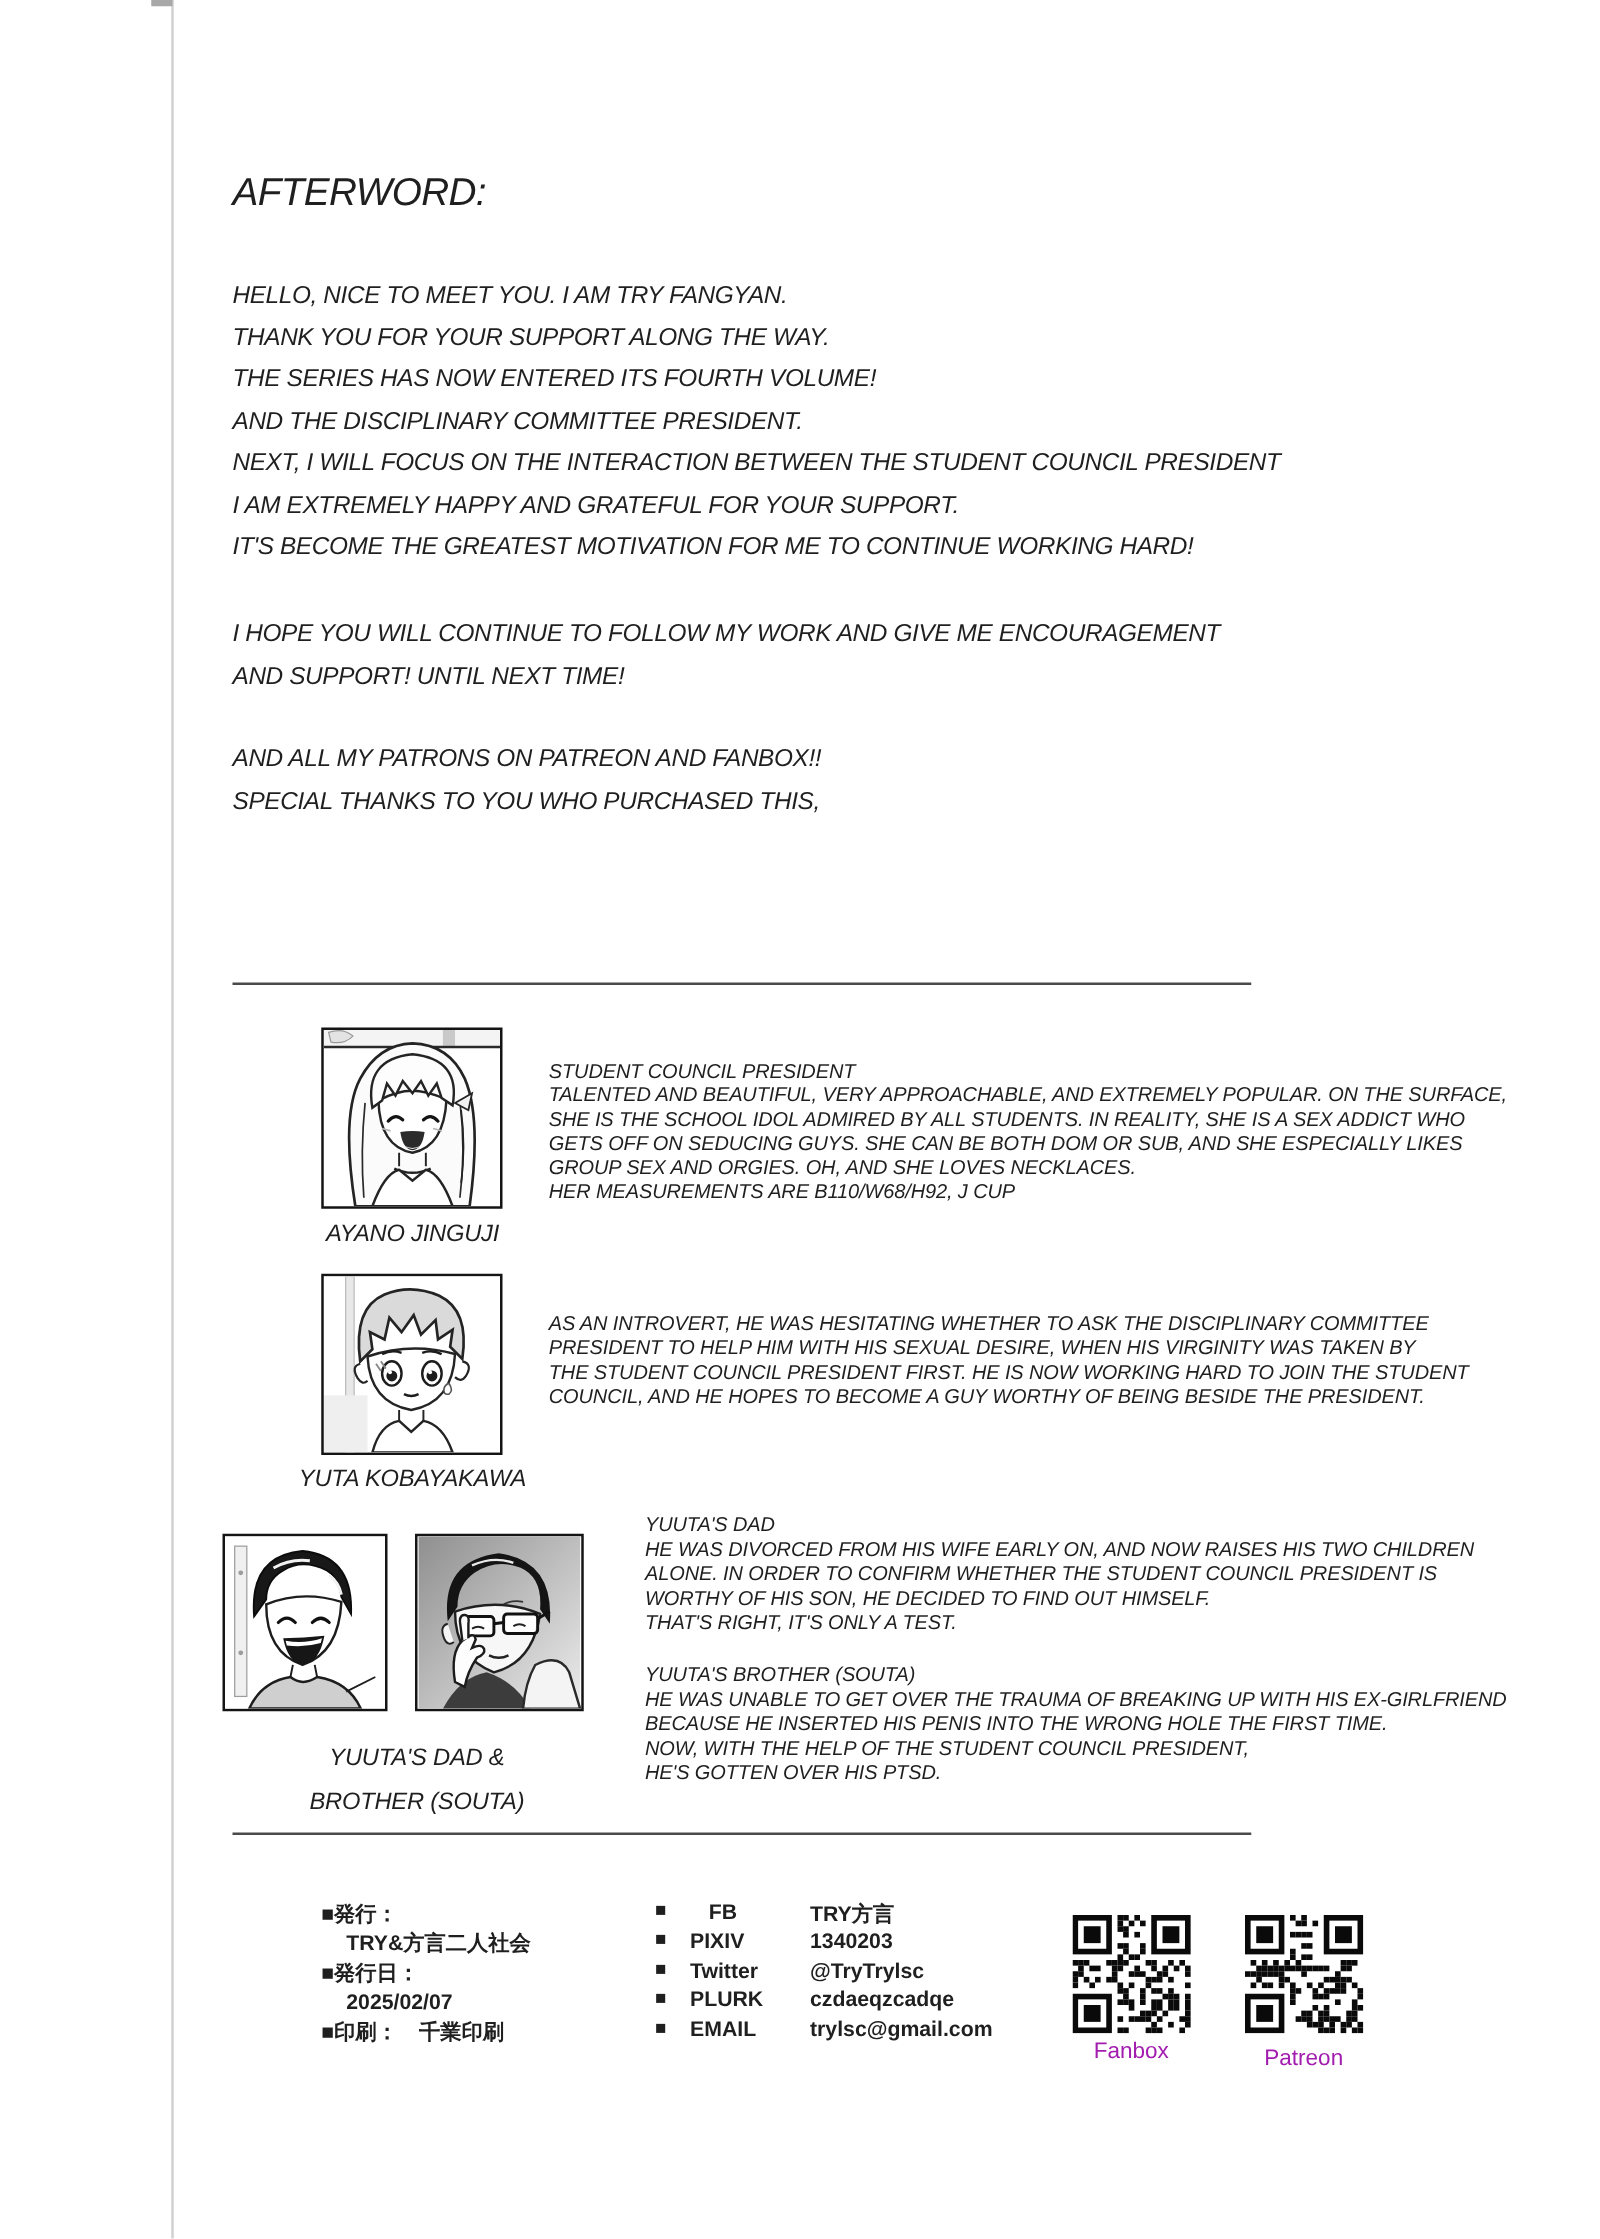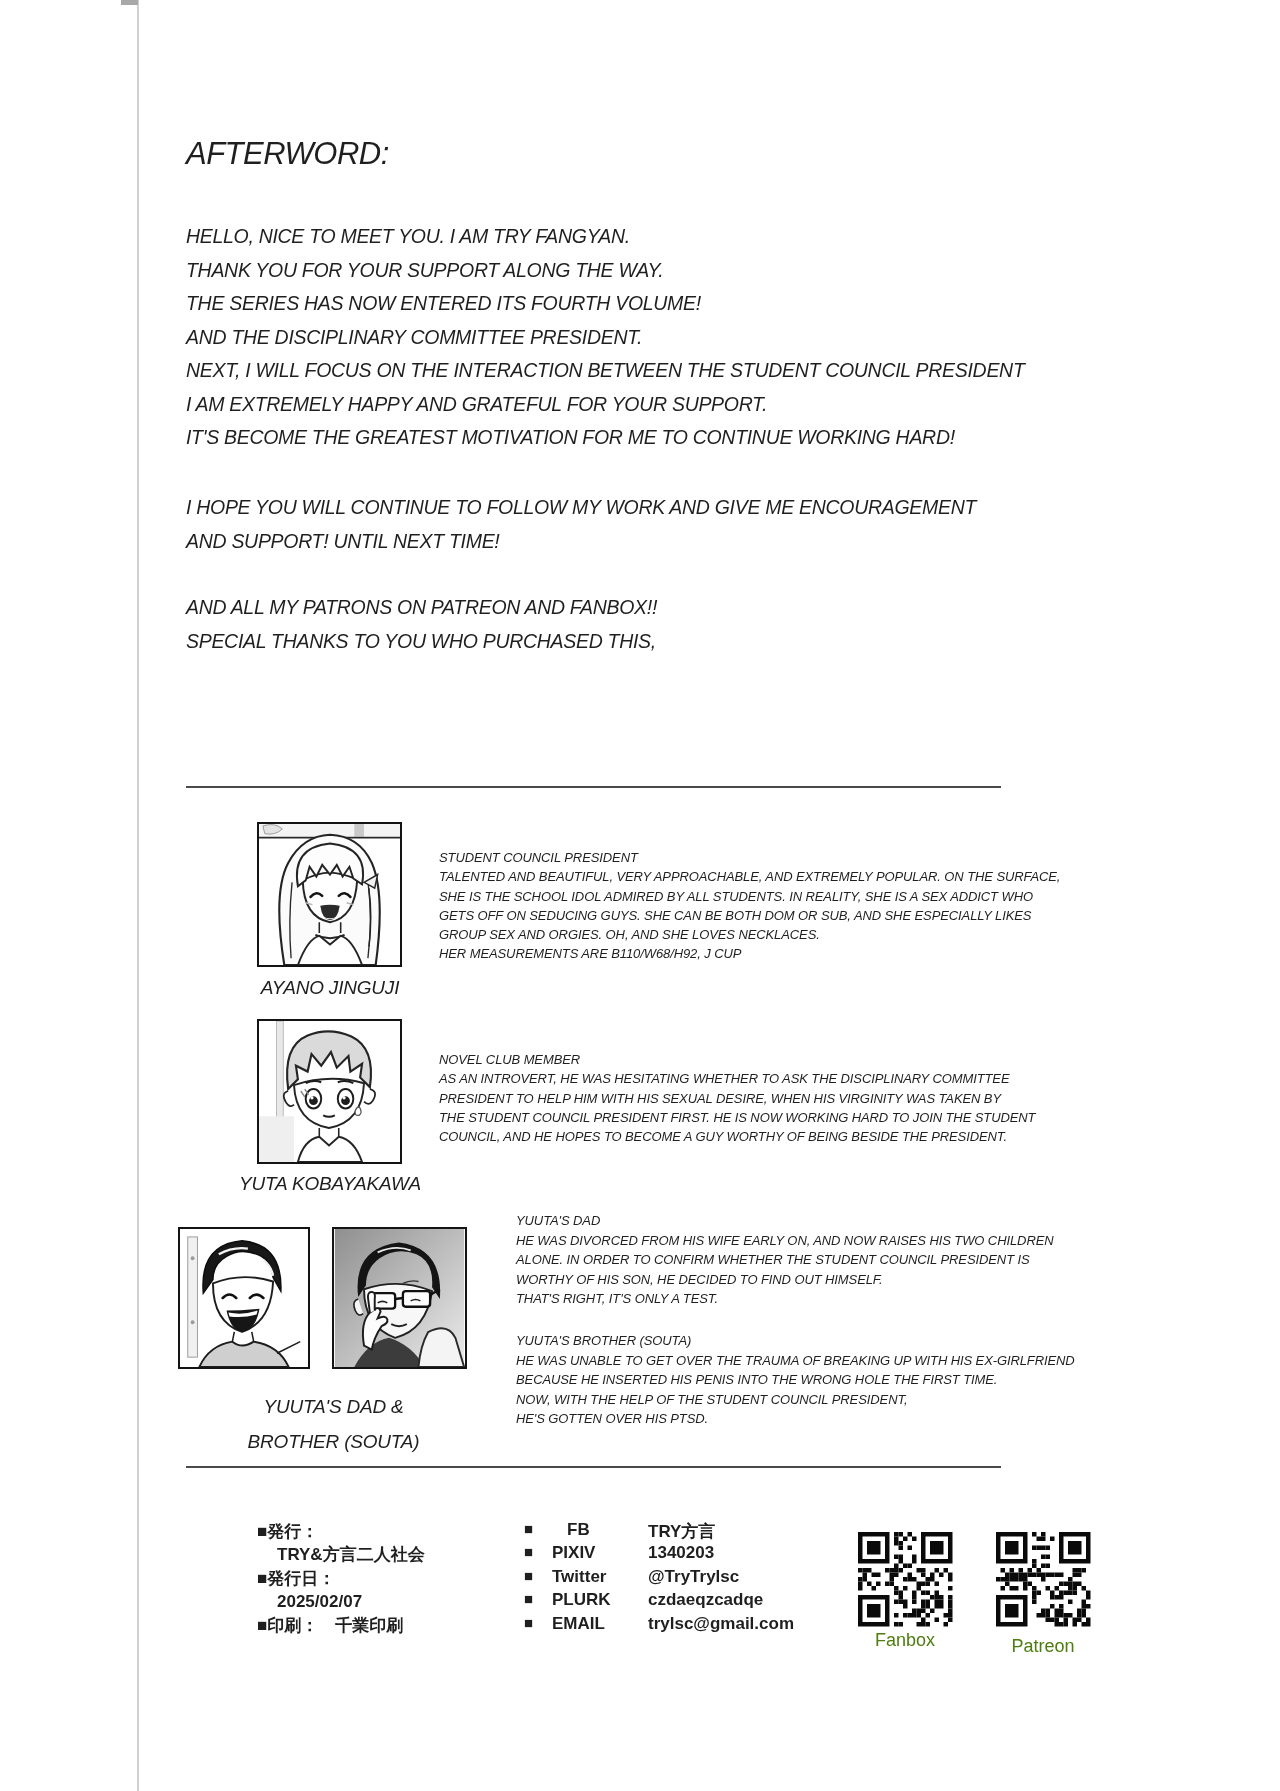--- a/index.html
+++ b/index.html
@@ -22,37 +22,37 @@
   
   .portrait{border:2px solid #141414;background:#fff;overflow:hidden;}
   .p1{left:221px;top:822px;width:141px;height:141px;}
   .p2{left:221px;top:1019px;width:141px;height:141px;}
   .p3a{left:142px;top:1227px;width:128px;height:138px;}
   .p3b{left:296px;top:1227px;width:131px;height:138px;}
   .pname{font-size:19px;letter-spacing:-0.2px;text-align:center;line-height:24px;}
   .n1{left:185px;top:976px;width:218px;}
   .n2{left:175px;top:1172px;width:238px;}
   .n3{left:150px;top:1389px;width:295px;line-height:35px;}
-  .ptext{font-size:13px;line-height:19.3px;letter-spacing:-0.1px;white-space:nowrap;}
+  .ptext{font-size:16px;line-height:19.3px;letter-spacing:-0.1px;white-space:nowrap;}
   .t1{left:403px;top:848px;}
   .t2{left:403px;top:1050px;}
   .t3a{left:480px;top:1211px;line-height:19.6px;}
   .t3b{left:480px;top:1331px;line-height:19.6px;}
   
   .colleft{left:221px;top:1520px;font-size:17px;line-height:23.4px;font-weight:700;white-space:nowrap;}
   .colleft .ind{padding-left:20px;}
   .socials{left:488px;top:1520px;font-size:17px;font-weight:700;}
   .srow{position:relative;height:23.4px;white-space:nowrap;}
   .sbul{position:absolute;left:0;top:0;font-size:15px;}
   .slab{position:absolute;left:28px;top:0;}
   .slab.lab-fb{left:43px;}
   .sval{position:absolute;left:124px;top:0;}
   .qrbox{width:95px;height:95px;}
   .qr1{left:822px;top:1532px;} .qr2{left:960px;top:1532px;}
-  .qrlabel{width:96px;text-align:center;font-size:18px;color:#4d7c0f;}
+  .qrlabel{width:96px;text-align:center;font-size:18px;color:#a21caf;}
   .ql1{left:821px;top:1630px;} .ql2{left:959px;top:1636px;}
 </style>
 </head>
 <body>
 
 <div id="page">
 
   <div class="abs scanline"></div>
   <div class="abs cornermark"></div>
 
@@ -130,21 +130,20 @@
       <circle cx="54.5" cy="79" r="1.6" fill="#ffffff"></circle>
         <circle cx="87.5" cy="79" r="1.6" fill="#ffffff"></circle>
       <path d="M43,72 l4,6 M47,70 l4,6" stroke="#888888" stroke-width="1.5"></path>
       <path d="M103,88 q4,6 0,9 q-5,1 -4,-5 q1,-3 4,-4" fill="#ffffff" stroke="#555555" stroke-width="1.3"></path>
       <path d="M66,97 q6,3 12,0" stroke="#1d1d1d" stroke-width="2" fill="none"></path>
       <path d="M62,110 L62,120 M82,110 L82,120" stroke="#242424" stroke-width="1.6"></path>
       <path d="M40,145 Q46,122 62,119 L72,128 L82,119 Q98,122 106,145 Z" fill="#ffffff" stroke="#242424" stroke-width="2"></path>
     </svg>
   </div>
   <div class="abs ptext t2 it">
-    <div>NOVEL CLUB MEMBER</div>
     <div>AS AN INTROVERT, HE WAS HESITATING WHETHER TO ASK THE DISCIPLINARY COMMITTEE</div>
     <div>PRESIDENT TO HELP HIM WITH HIS SEXUAL DESIRE, WHEN HIS VIRGINITY WAS TAKEN BY</div>
     <div>THE STUDENT COUNCIL PRESIDENT FIRST. HE IS NOW WORKING HARD TO JOIN THE STUDENT</div>
     <div>COUNCIL, AND HE HOPES TO BECOME A GUY WORTHY OF BEING BESIDE THE PRESIDENT.</div>
   </div>
   <div class="abs pname n2 it">YUTA KOBAYAKAWA</div>
 
   <div class="abs portrait p3a">
     <svg viewBox="0 0 132 142" width="128" height="138" xmlns="http://www.w3.org/2000/svg">
       <rect width="132" height="142" fill="#ffffff"></rect>

